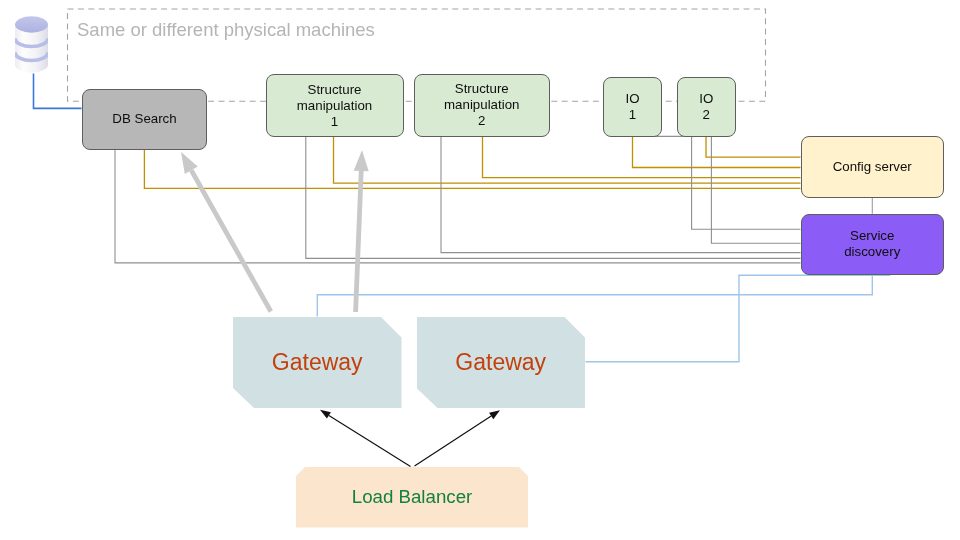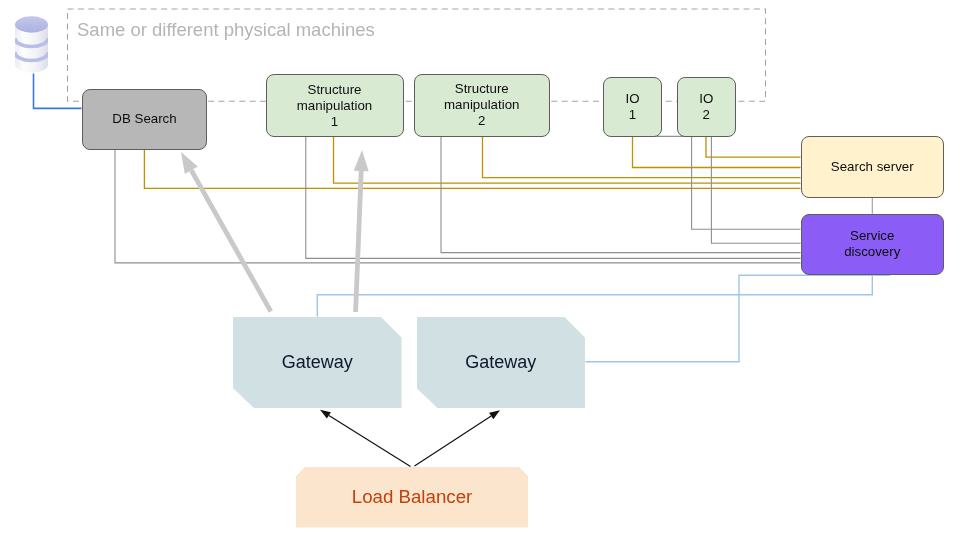--- a/index.html
+++ b/index.html
@@ -18,30 +18,30 @@
 
   .node.db      { left:82px;    top:77px;    width:125px;   height:60.5px; background:#b7b7b7;margin-top:12px; }
   .node.sm1     { left:265.5px; top:74px;    width:138px;   height:63px;   background:#d9ead3; }
   .node.sm2     { left:413.5px; top:73.5px;  width:136.5px; height:63.5px; background:#d9ead3; }
   .node.io1     { left:603px;   top:77px;    width:59px;    height:59.5px; background:#d9ead3; }
   .node.io2     { left:677px;   top:77px;    width:58.5px;  height:59.5px; background:#d9ead3; }
   .node.config  { left:801px;   top:136px;   width:142.5px; height:61.5px; background:#fff2cc; }
   .node.sd      { left:801px;   top:214px;   width:142.5px; height:60.5px; background:#8b5cf6; }
 
   .node.gateway {
-    background:#d0e0e3; color:#0f172a; font-size:18px;
+    background:#d0e0e3; color:#c2410c; font-size:23px;
     width:168.5px; height:91.5px; top:316.5px;
     clip-path:polygon(0 0, calc(100% - 21px) 0, 100% 21px, 100% 100%, 21px 100%, 0 calc(100% - 20px));
   }
   .node.gw1 { left:233px; }
   .node.gw2 { left:416.5px; }
 
   .node.lb {
     left:296px; top:466.5px; width:232px; height:61px;
-    background:#fce5cd; color:#c2410c; font-size:18.7px;
+    background:#fce5cd; color:#15803d; font-size:18.7px;
     clip-path:polygon(9.5px 0, calc(100% - 9.5px) 0, 100% 9.5px, 100% 100%, 0 100%, 0 9.5px);
   }
 
   #machines-title {
     position:absolute; left:77px; top:19px; font-size:18.5px; color:#b5b5b5;
     white-space:nowrap;
   }
 </style>
 </head>
 <body>
@@ -112,20 +112,20 @@
   <div class="node rounded sm1">Structure
 manipulation
 1</div>
   <div class="node rounded sm2">Structure
 manipulation
 2</div>
   <div class="node rounded io1">IO
 1</div>
   <div class="node rounded io2">IO
 2</div>
-  <div class="node rounded config">Search server</div>
+  <div class="node rounded config">Config server</div>
   <div class="node rounded sd">Service
 discovery</div>
   <div class="node gateway gw1">Gateway</div>
   <div class="node gateway gw2">Gateway</div>
   <div class="node lb">Load Balancer</div>
 
 </div>
 
 </body></html>

